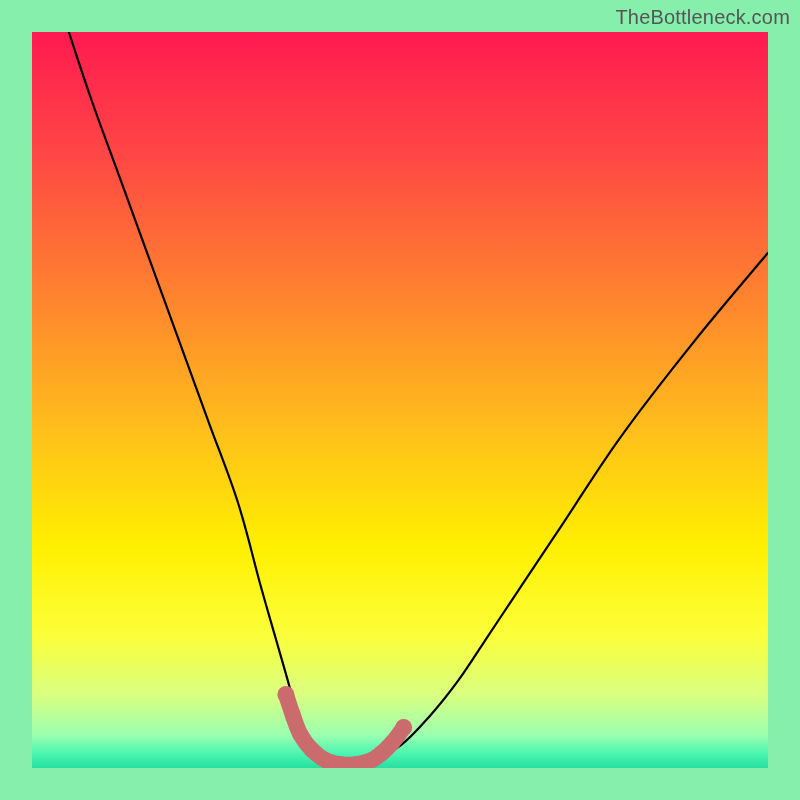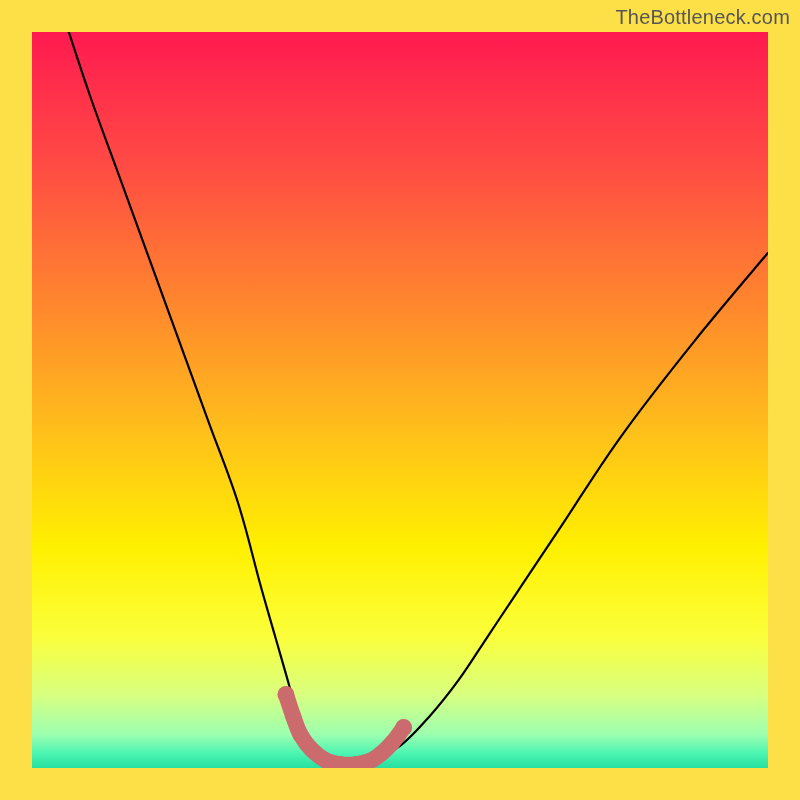--- a/index.html
+++ b/index.html
@@ -10,21 +10,21 @@
     overflow: hidden;
     background: #000;
     font-family: Arial, Helvetica, sans-serif;
   }
   .frame {
     position: absolute;
     left: 0;
     top: 0;
     width: 800px;
     height: 800px;
-    background: #fde047;
+    background: #86efac;
   }
   .plot {
     position: absolute;
     left: 32px;
     top: 32px;
     width: 736px;
     height: 736px;
     overflow: hidden;
   }
   .gradient-fill {

